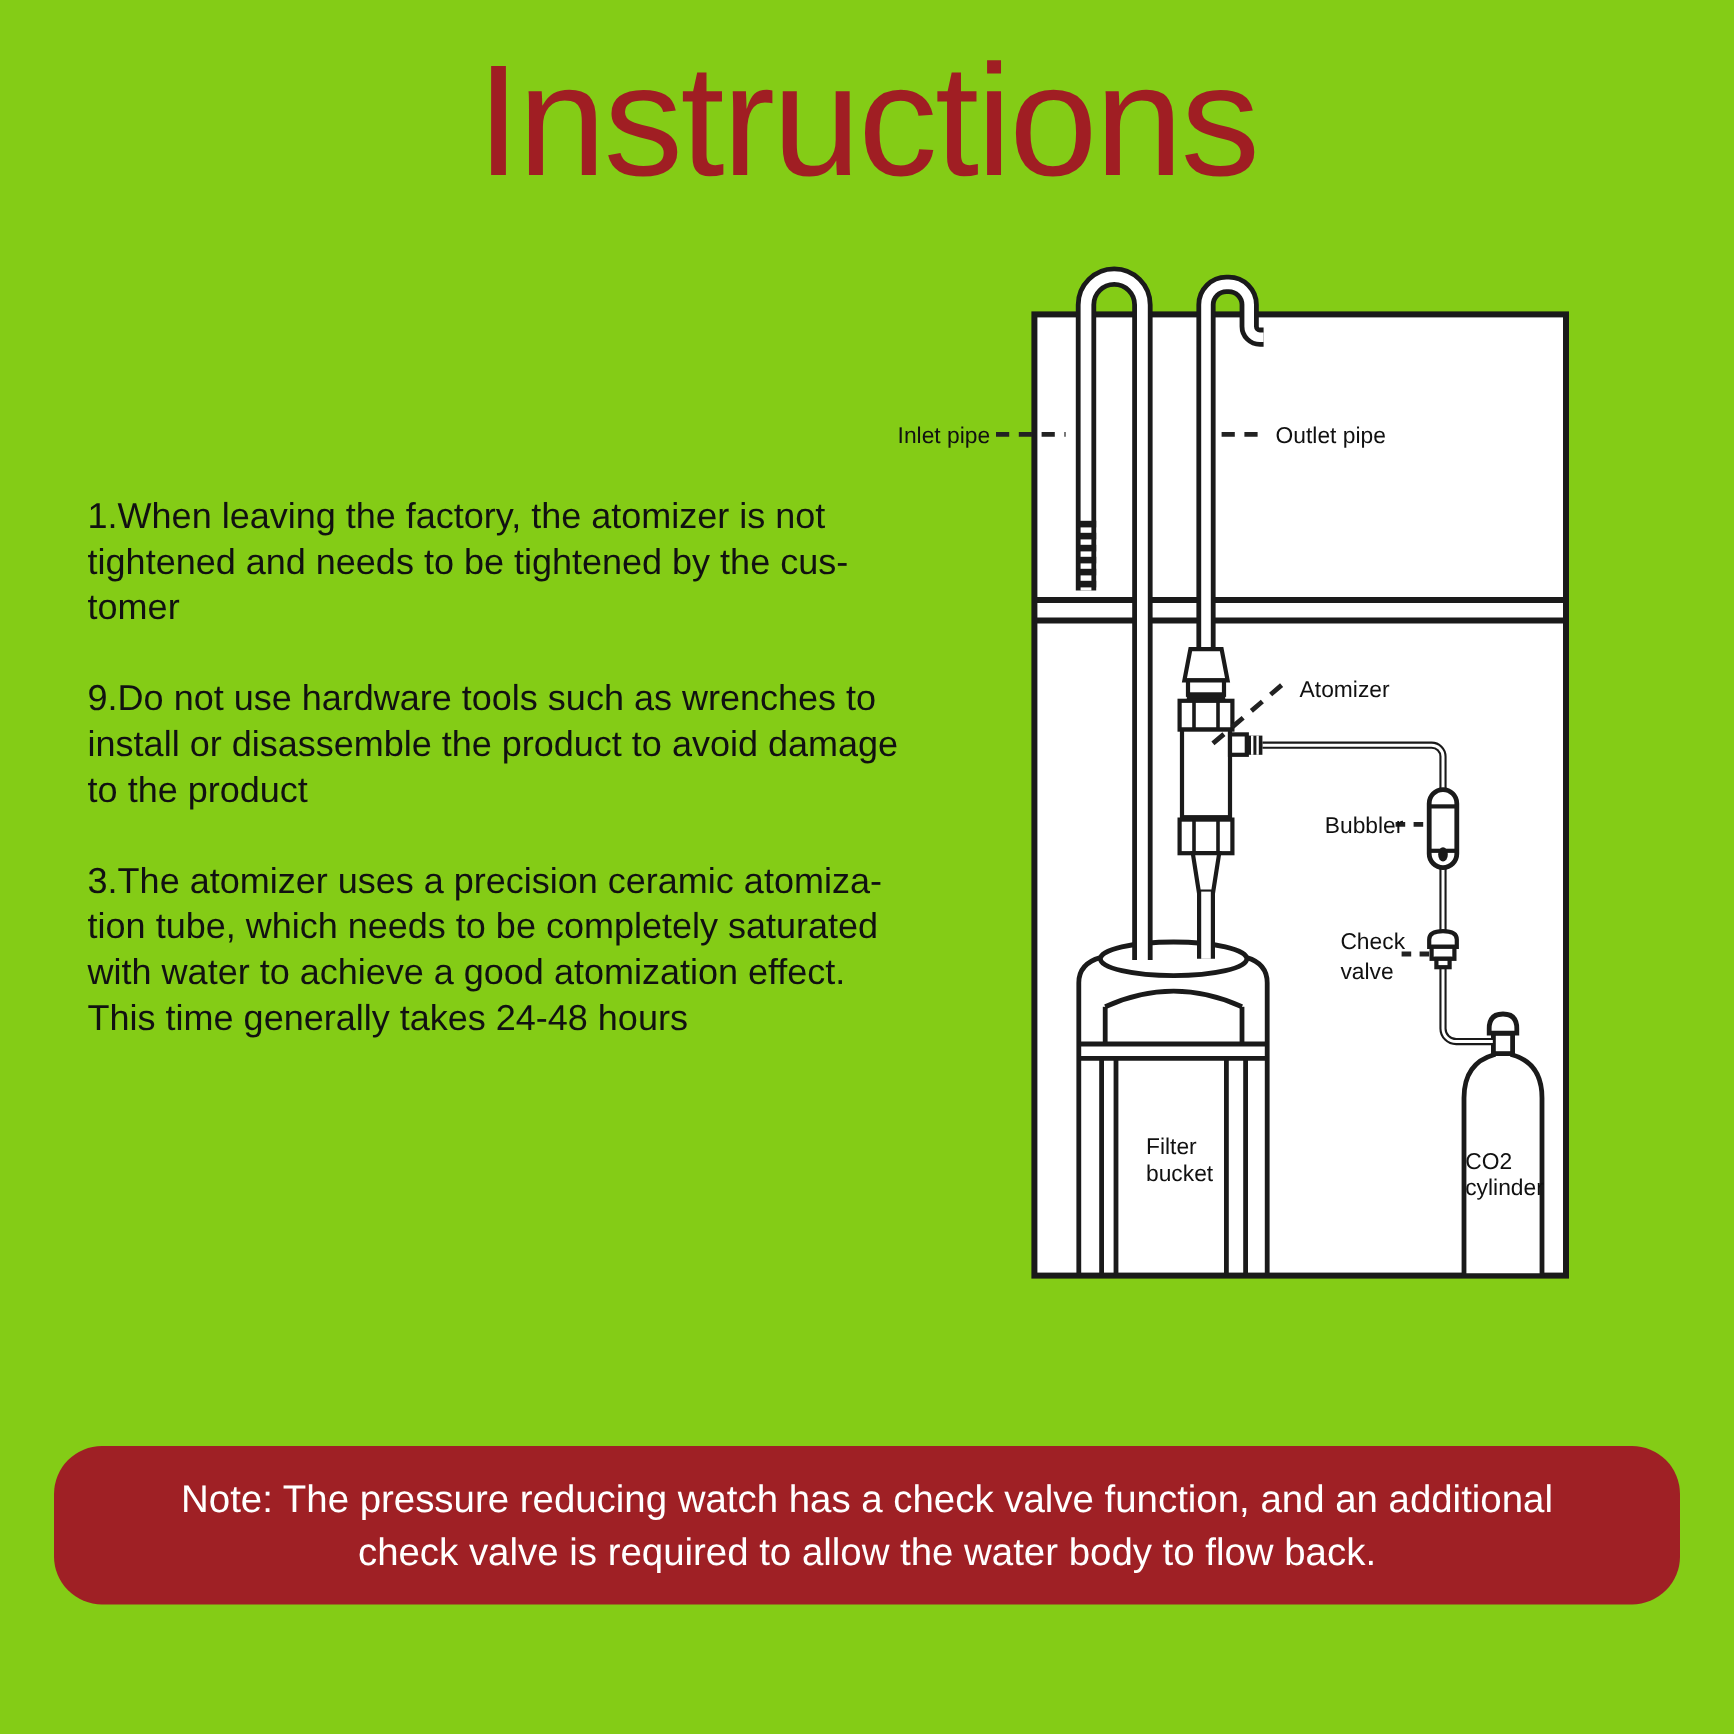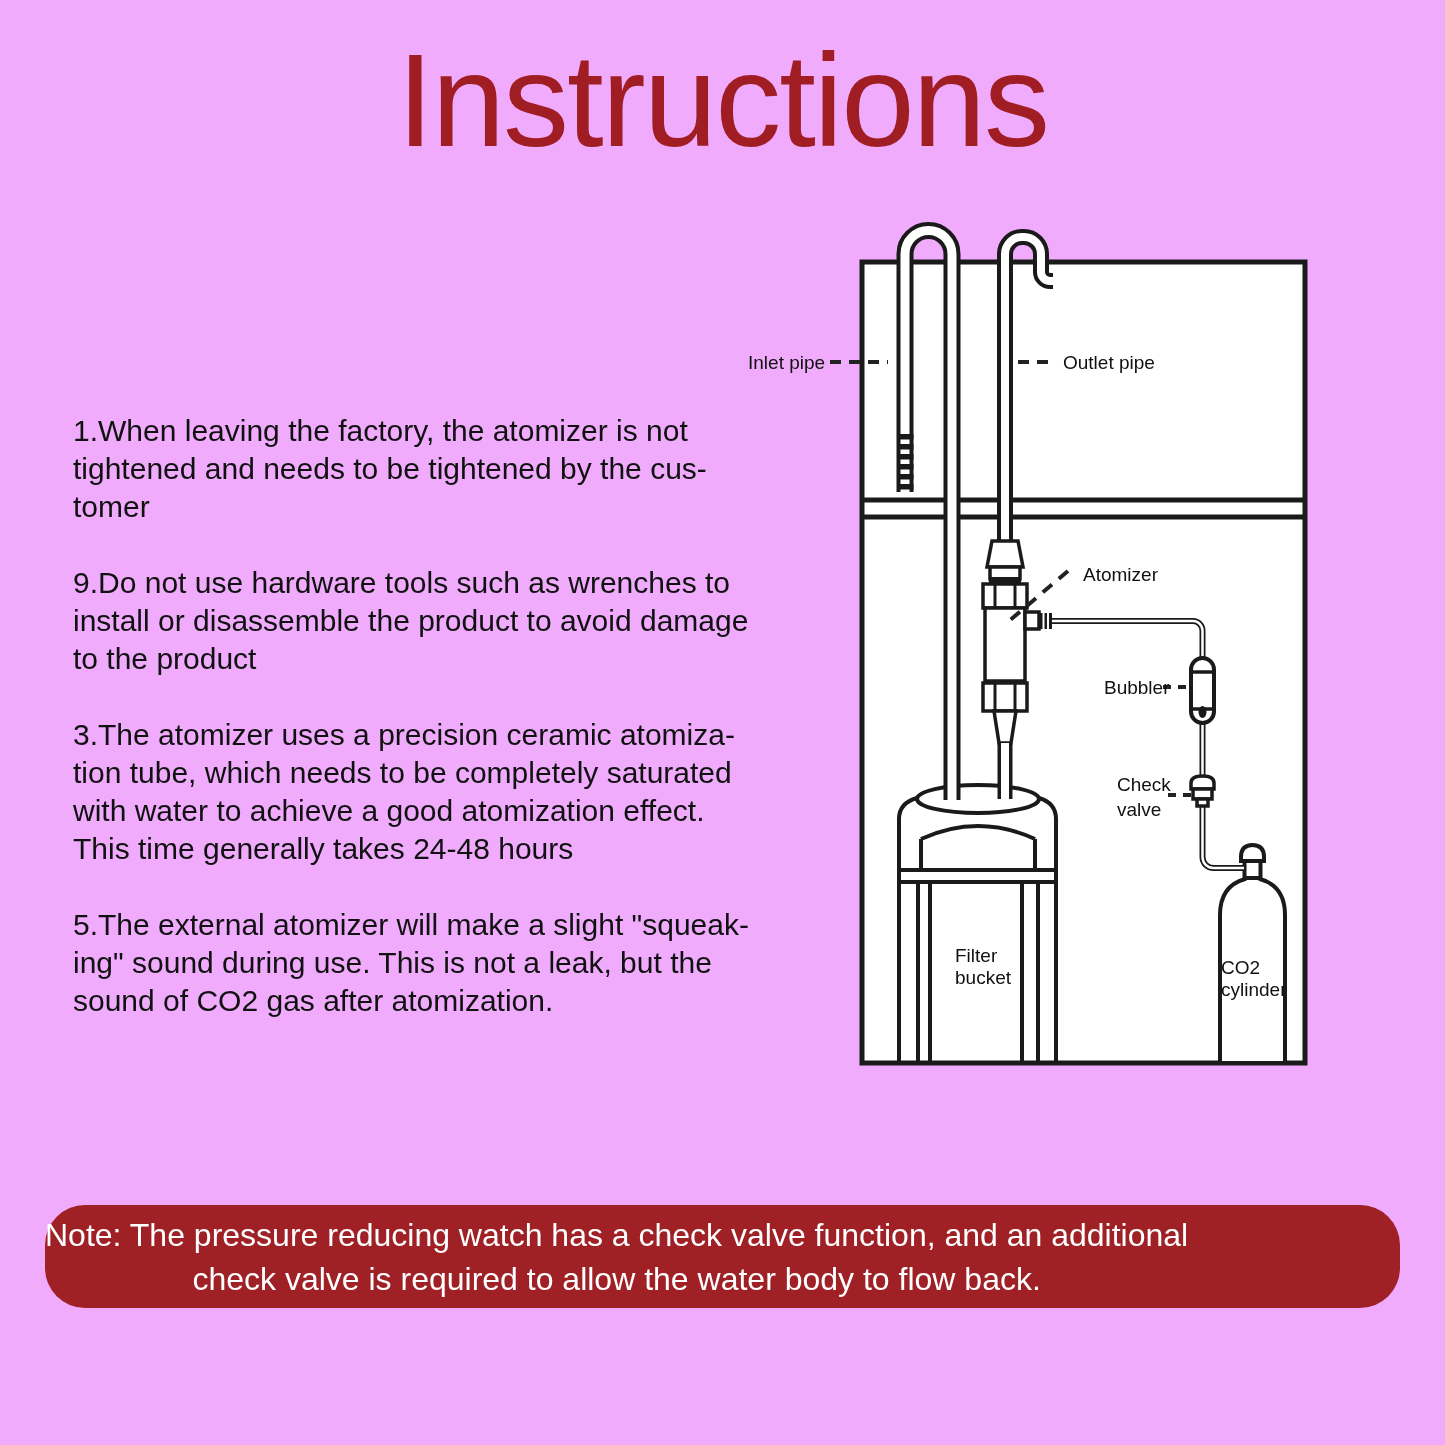--- a/index.html
+++ b/index.html
@@ -1,17 +1,17 @@
 <!DOCTYPE html>
 <html><head>
 <meta charset="utf-8">
 <style>
   html,body{margin:0;padding:0;background:#ffffff;}
   .page{
-    position:relative;width:1445px;height:1445px;background:#f0abfc;overflow:hidden;
+    position:relative;width:1445px;height:1445px;background:#84cc16;overflow:hidden;
     font-family:"Liberation Sans",sans-serif;color:#111111;
   }
   .title{
     position:absolute;top:35px;left:0;right:0;margin:0;
     text-align:center;font-size:132px;font-weight:400;letter-spacing:-2px;
     line-height:1;color:#A01E23;
   }
   .instructions{
     position:absolute;left:73px;top:384px;width:710px;margin-top:28px;
   }
@@ -19,23 +19,23 @@
     margin:0 0 38px 0;font-size:30px;line-height:38px;
     white-space:pre-line;color:#111111;
   }
   .diagram{
     position:absolute;left:700px;top:195px;width:650px;height:900px;
   }
   .diagram text{
     font-family:"Liberation Sans",sans-serif;font-size:19px;fill:#111111;
   }
   .note{
-    position:absolute;left:45px;top:1205px;width:1355px;height:103px;
+    position:absolute;left:45px;top:1205px;width:1355px;height:132px;
     background:#9F2025;border-radius:40px;
-    display:flex;align-items:center;justify-content:flex-start;
+    display:flex;align-items:center;justify-content:center;
   }
   .note-text{
     white-space:pre-line;text-align:center;color:#FFFFFF;
     font-size:32px;line-height:44px;
   }
   .ink{stroke:#1a1a1a;fill:none;}
   .white-fill{fill:#ffffff;stroke:#1a1a1a;}
 </style>
 </head>
 <body>
@@ -48,23 +48,20 @@
     <p>1.When leaving the factory, the atomizer is not
 tightened and needs to be tightened by the cus-
 tomer</p>
     <p>9.Do not use hardware tools such as wrenches to
 install or disassemble the product to avoid damage
 to the product</p>
     <p>3.The atomizer uses a precision ceramic atomiza-
 tion tube, which needs to be completely saturated
 with water to achieve a good atomization effect.
 This time generally takes 24-48 hours</p>
-    <p>5.The external atomizer will make a slight "squeak-
-ing" sound during use. This is not a leak, but the
-sound of CO2 gas after atomization.</p>
   </div>
 
   <svg class="diagram" viewBox="700 195 650 900">
 
     <g>
       <rect class="white-fill" x="862" y="262" width="443" height="801" stroke-width="5"></rect>
       <line class="ink" x1="862" y1="500" x2="1305" y2="500" stroke-width="5"></line>
       <line class="ink" x1="862" y1="517" x2="1305" y2="517" stroke-width="5"></line>
     </g>
 

